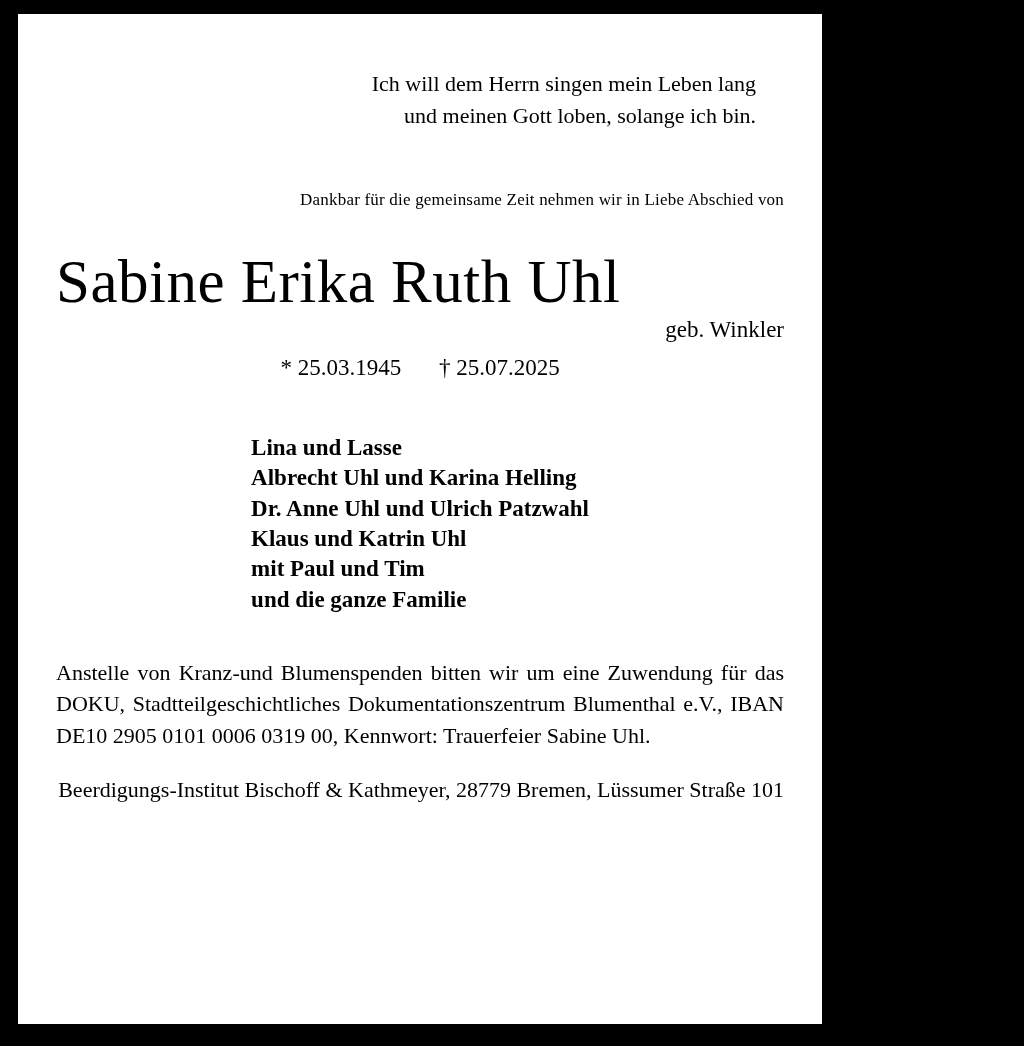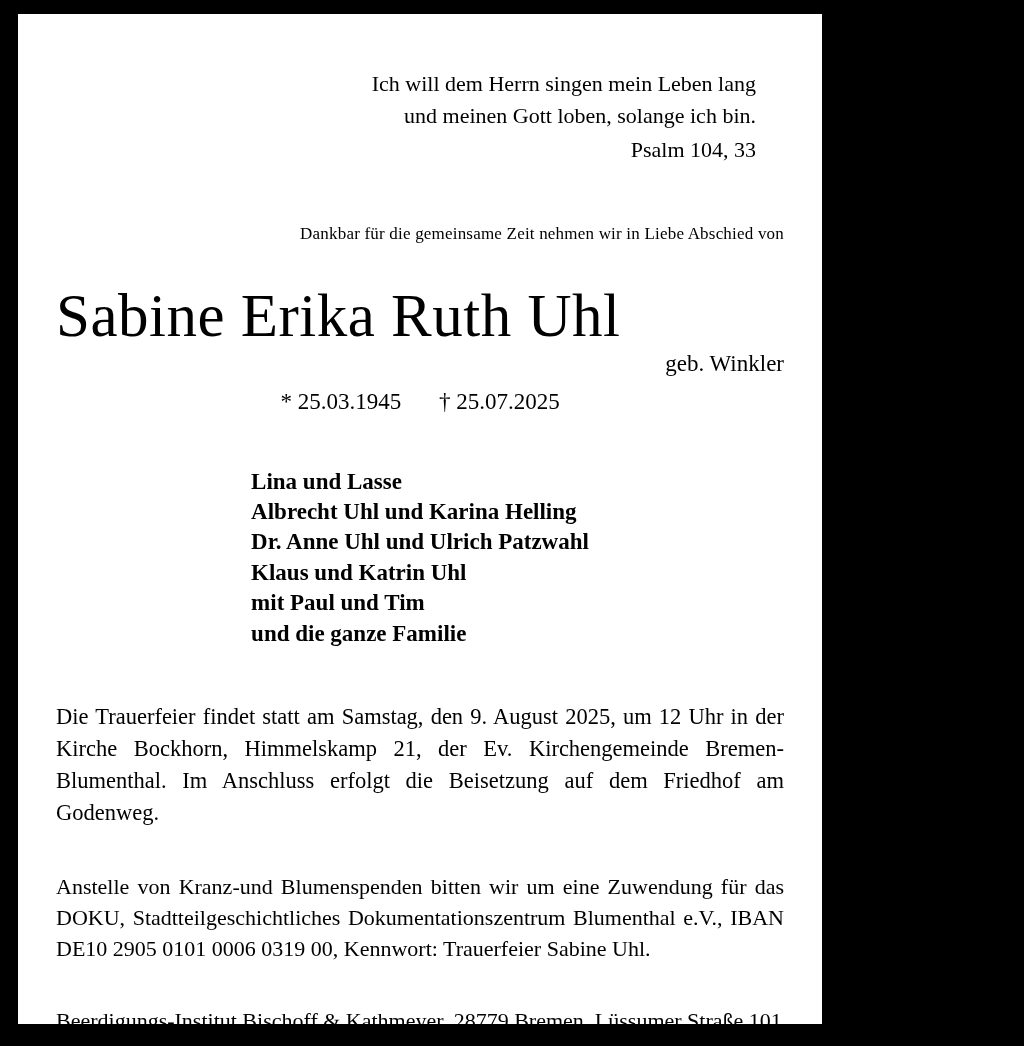--- a/index.html
+++ b/index.html
@@ -101,36 +101,34 @@
   .donation-info {
     margin-top: 42px;
     font-size: 22px;
     line-height: 1.42;
     text-align: justify;
     text-align-last: left;
   }
 
   
   .funeral-home {
-    margin-top: 44px;
-    text-align: left;
+    margin-top: 26px;
+    text-align: right;
     font-size: 22px;
-    text-decoration: underline;
   }
 </style>
 </head>
 <body>
 
 <div class="obituary-frame">
   <div class="obituary-card">
 
     <div class="verse-block">
       <span class="verse-line">Ich will dem Herrn singen mein Leben lang</span>
       <span class="verse-line">und meinen Gott loben, solange ich bin.</span>
-      <span class="verse-ref">Psalm 104, 33</span>
     </div>
 
     <div class="intro-line">Dankbar für die gemeinsame Zeit nehmen wir in Liebe Abschied von</div>
 
     <div class="deceased-name">Sabine Erika Ruth Uhl</div>
     <div class="maiden-name">geb. Winkler</div>
     <div class="dates-row">
       <span class="date-birth">* 25.03.1945</span>
       <span class="date-death">† 25.07.2025</span>
     </div>
@@ -139,20 +137,19 @@
       <div class="mourners-inner">
         <div class="mourner-line">Lina und Lasse</div>
         <div class="mourner-line">Albrecht Uhl und Karina Helling</div>
         <div class="mourner-line">Dr. Anne Uhl und Ulrich Patzwahl</div>
         <div class="mourner-line">Klaus und Katrin Uhl</div>
         <div class="mourner-line">mit Paul und Tim</div>
         <div class="mourner-line">und die ganze Familie</div>
       </div>
     </div>
 
-    <div class="service-info">Die Trauerfeier findet statt am Samstag, den 9. August 2025, um 12 Uhr in der Kirche Bockhorn, Himmelskamp 21, der Ev. Kirchengemeinde Bremen-Blumenthal. Im Anschluss erfolgt die Beisetzung auf dem Friedhof am Godenweg.</div>
 
     <div class="donation-info">Anstelle von Kranz-und Blumenspenden bitten wir um eine Zuwendung für das DOKU, Stadtteilgeschichtliches Dokumentationszentrum Blumenthal e.V., IBAN DE10 2905 0101 0006 0319 00, Kennwort: Trauerfeier Sabine Uhl.</div>
 
     <div class="funeral-home">Beerdigungs-Institut Bischoff &amp; Kathmeyer, 28779 Bremen, Lüssumer Straße 101</div>
 
   </div>
 </div>
 
 </body></html>

